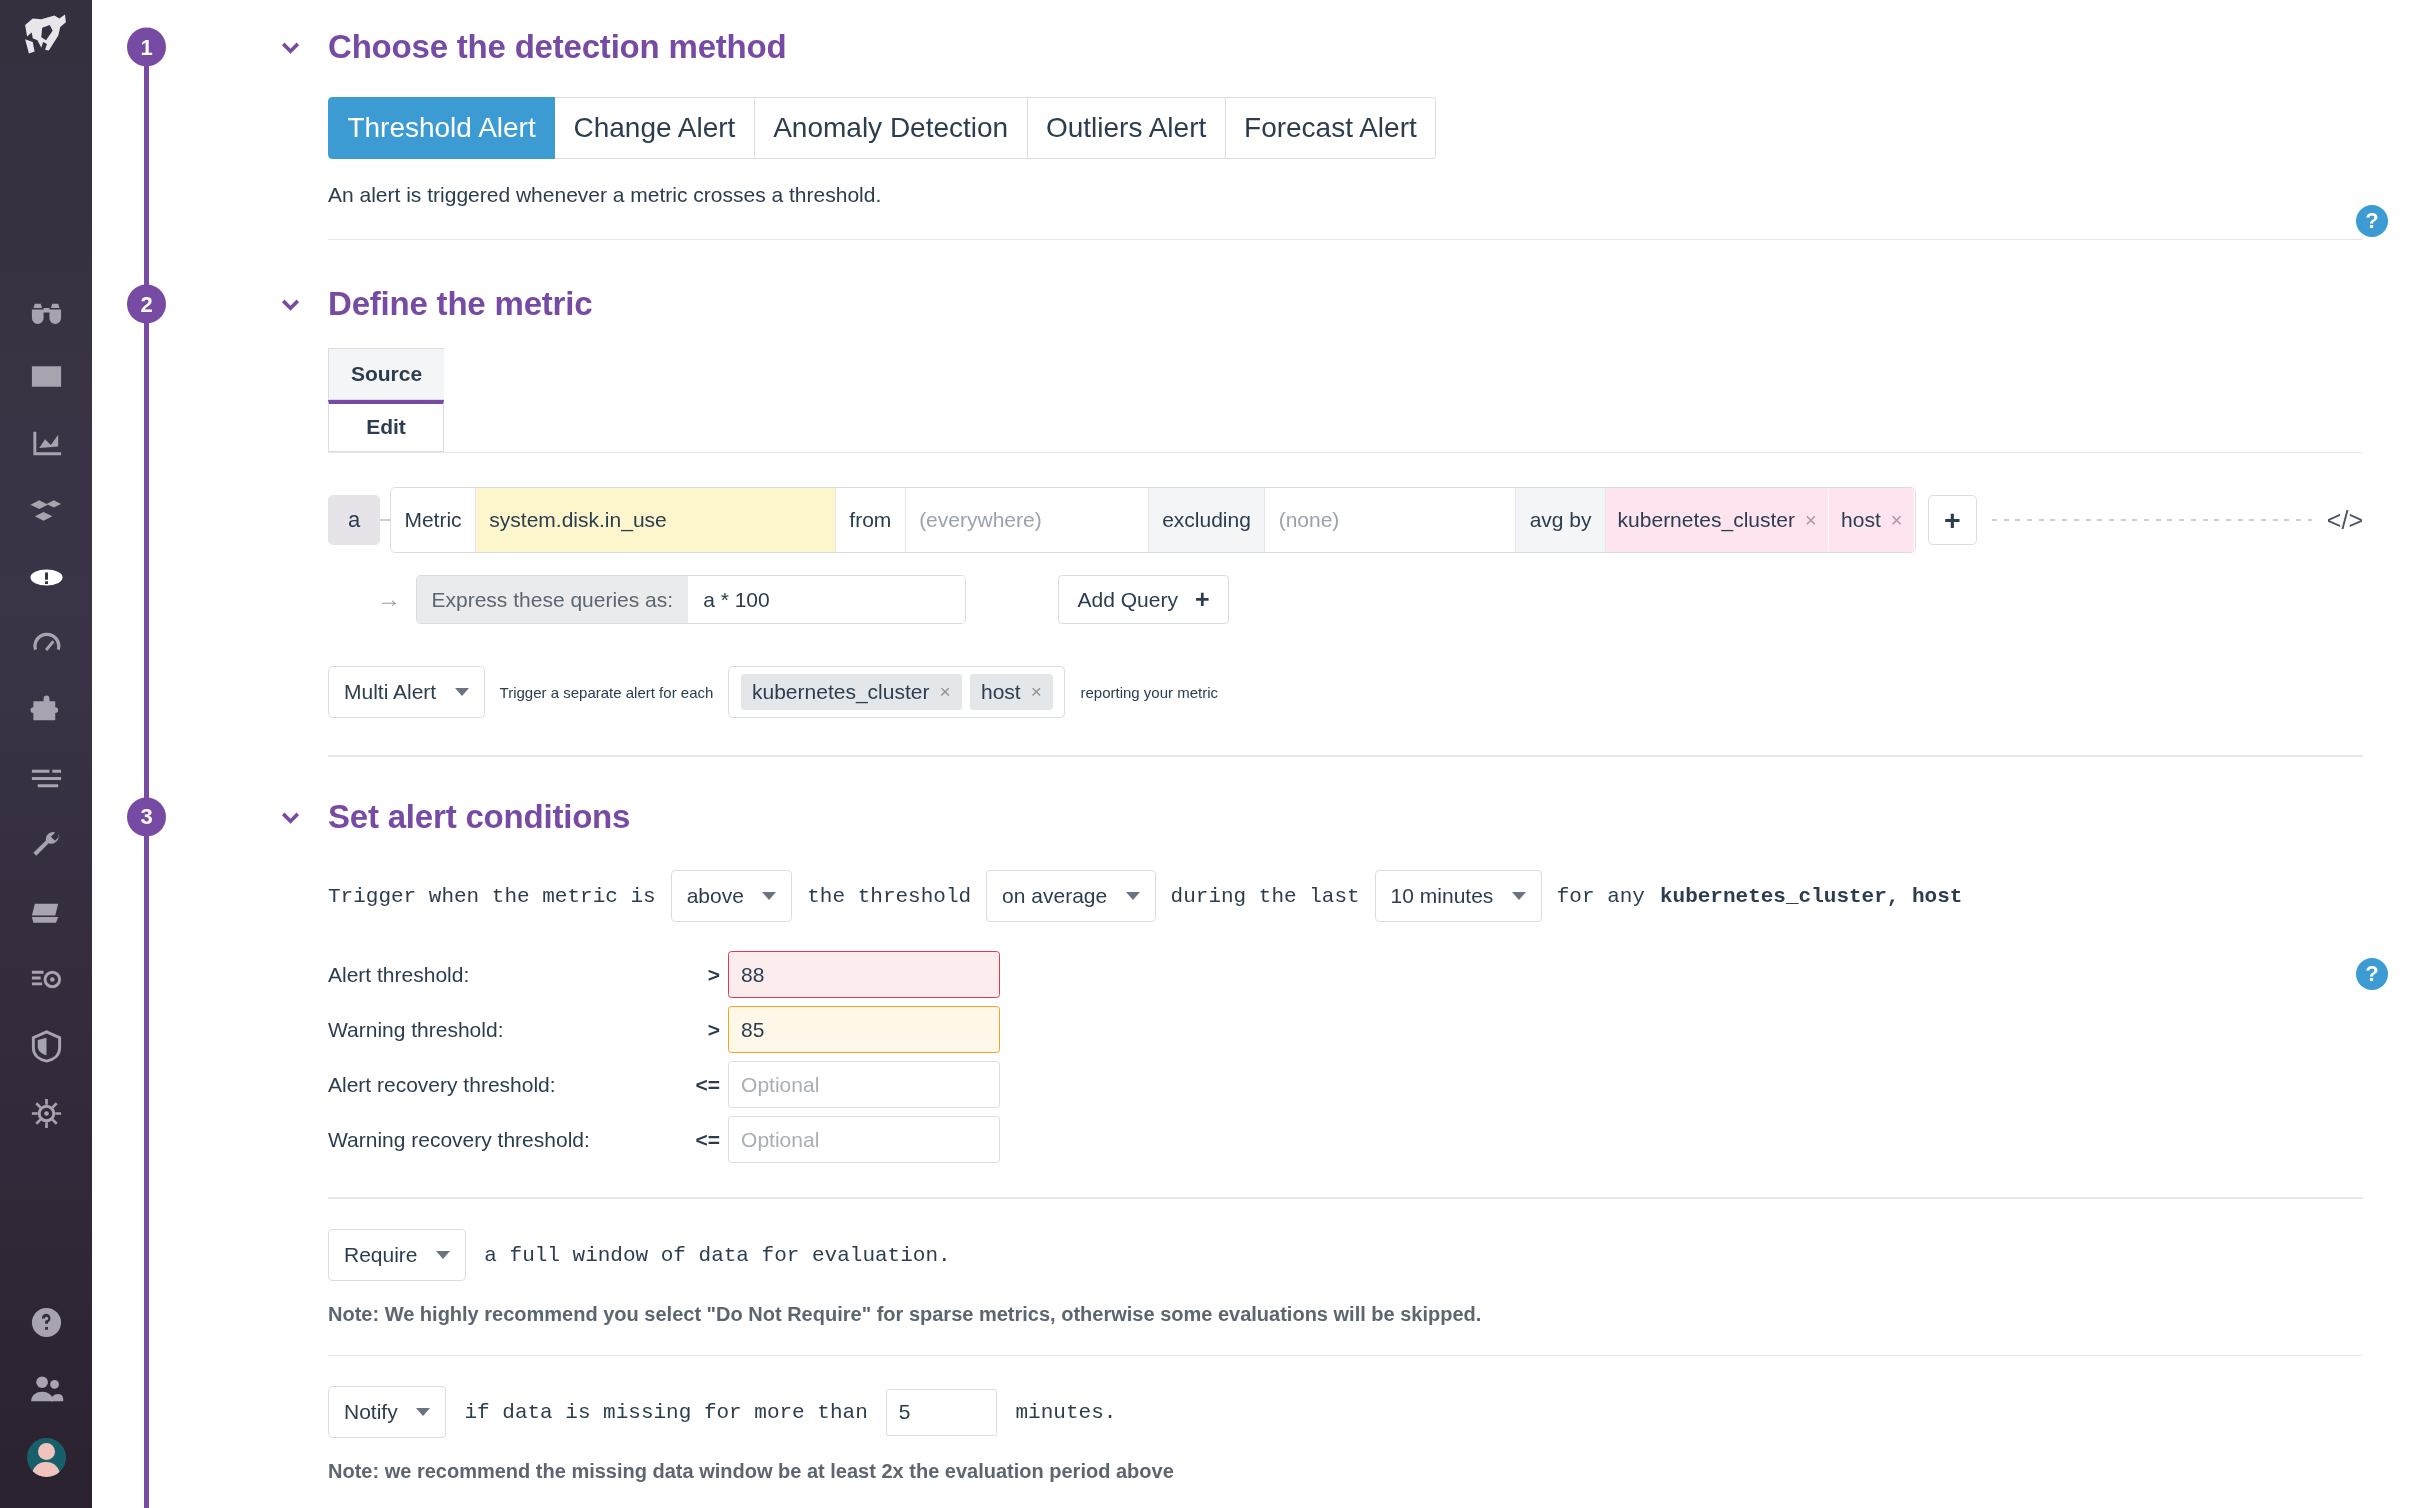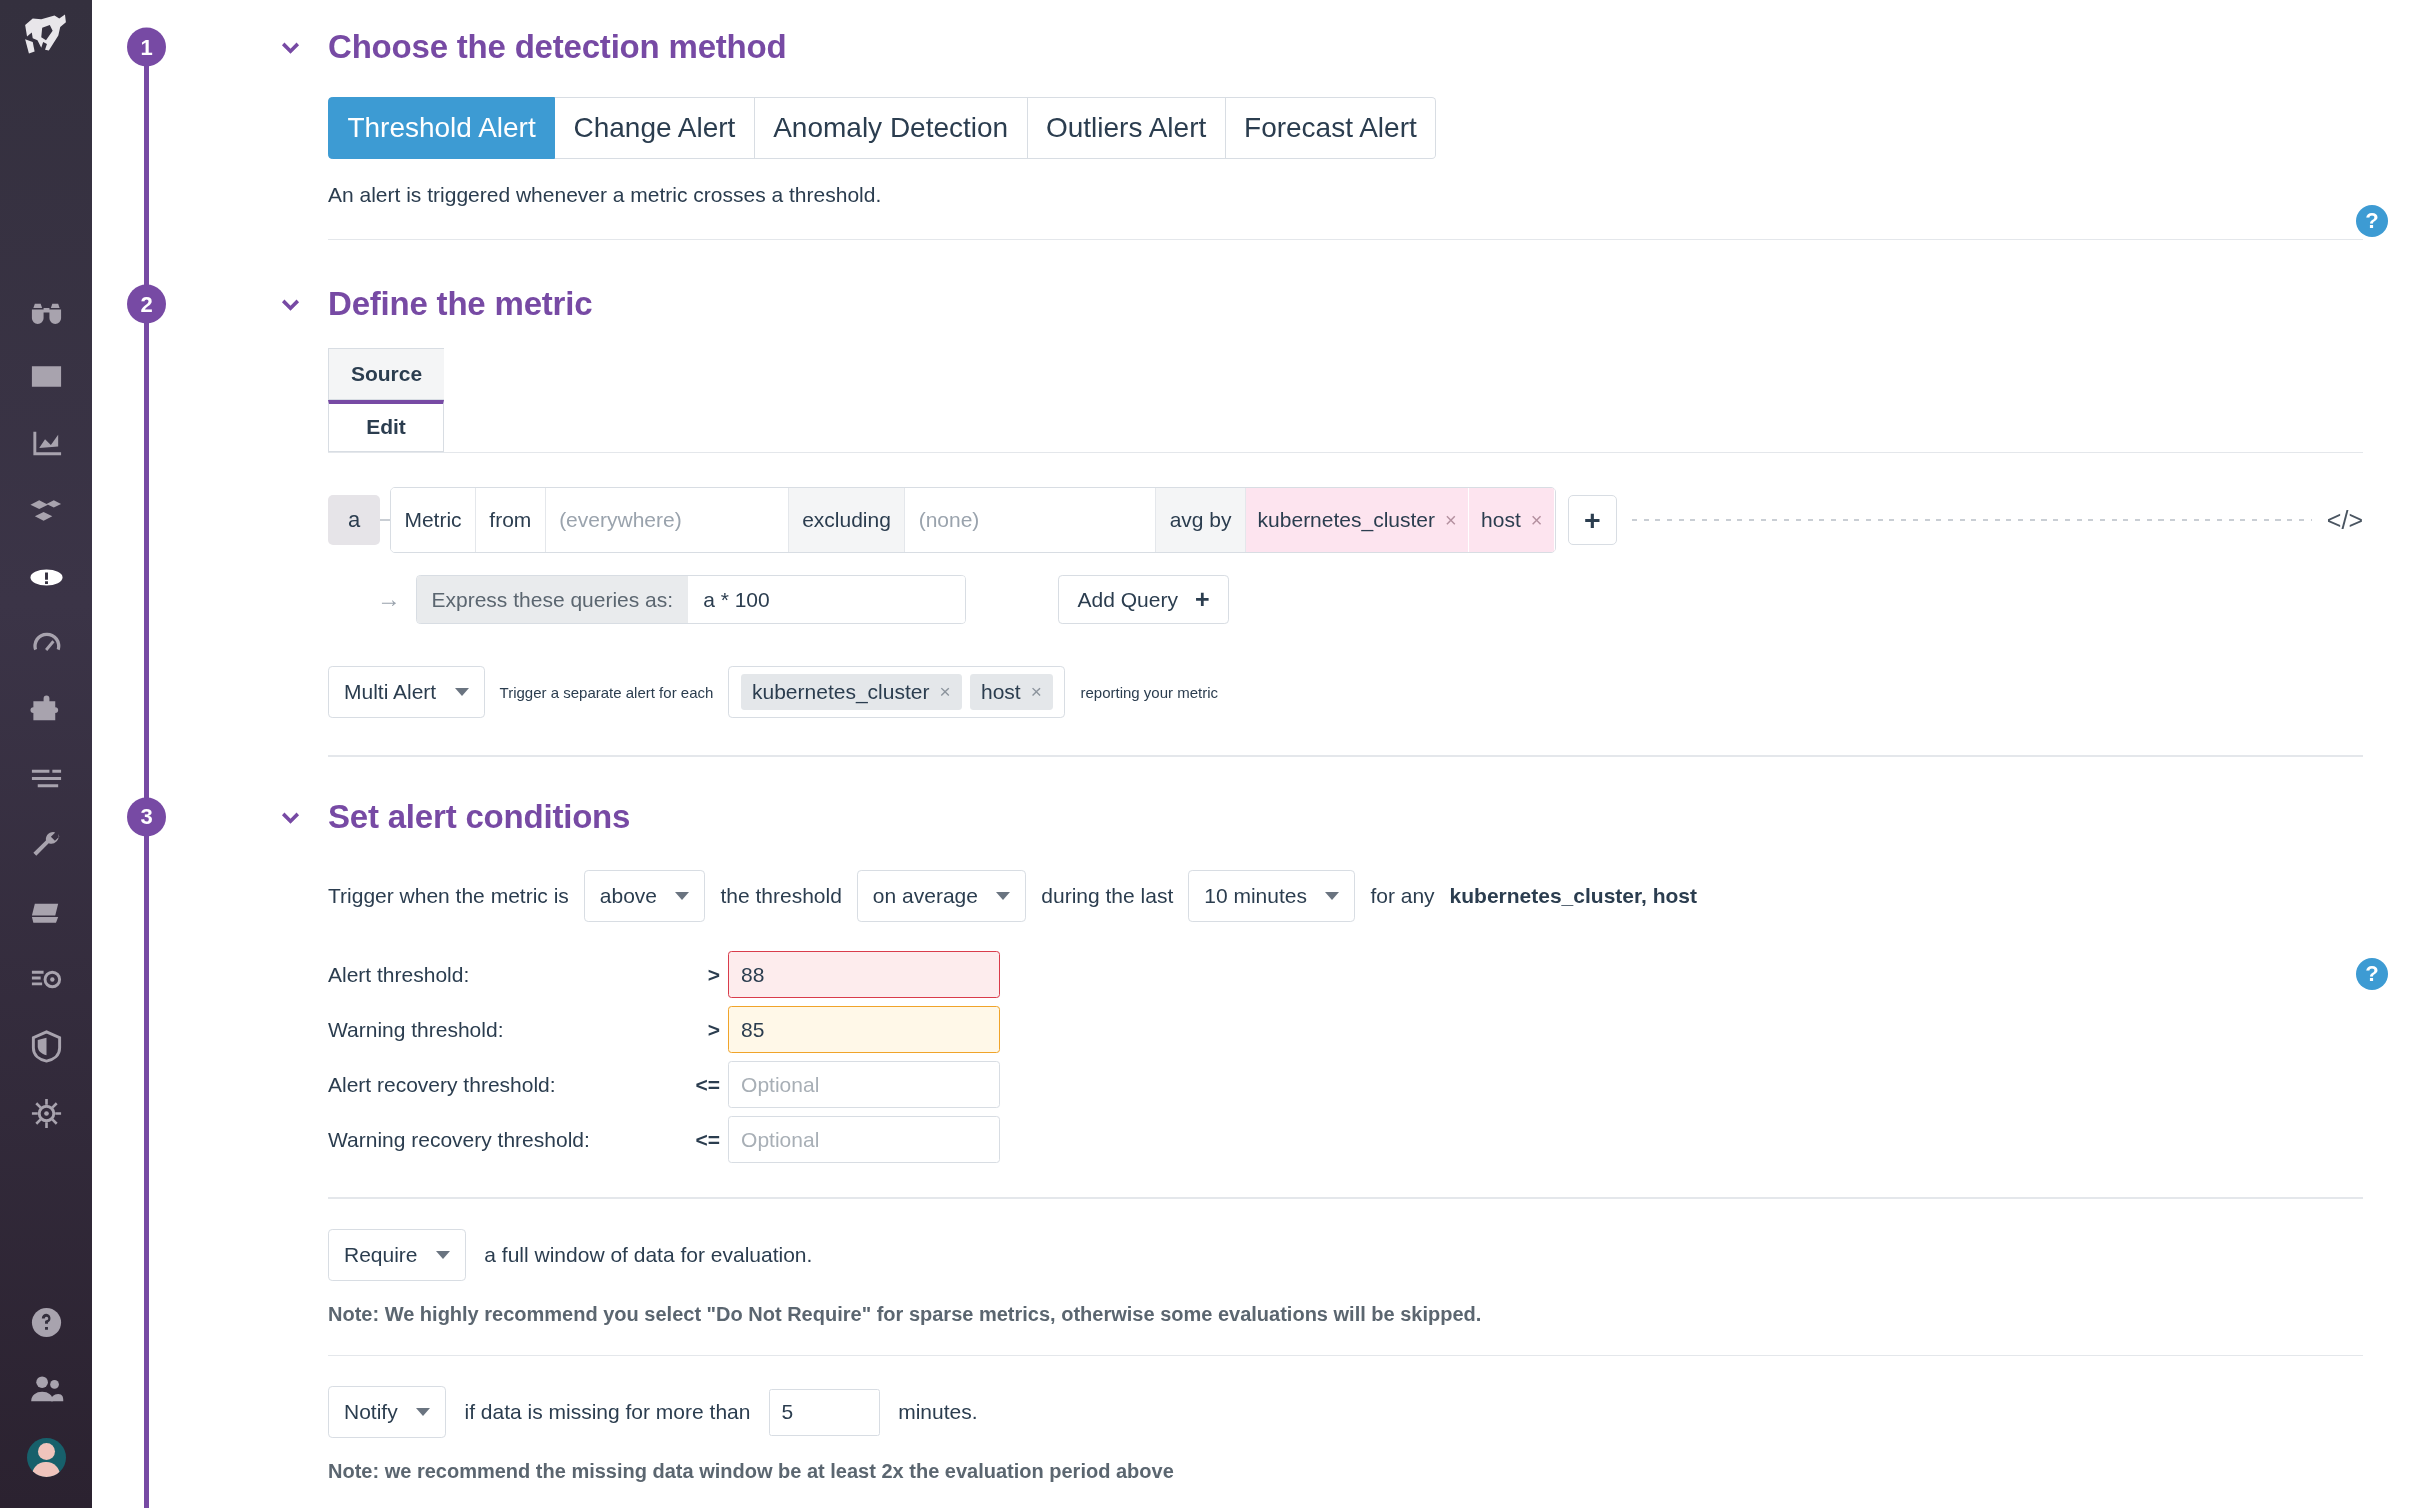--- a/index.html
+++ b/index.html
@@ -208,21 +208,21 @@
     padding: 0 11.7px;
   }
   .taggrey {
     background: #e4e7ea; border-radius: 3.4px; padding: 5.9px 11px;
     font-size: 21px; color: #2b3d4f; display: flex; align-items: center;
   }
   .taggrey .x { margin-left: 10px; color: #8c949d; font-size: 19px; cursor: pointer; }
 
   
   .condrow { display: flex; align-items: center; margin-top: 28.5px; gap: 15px; }
-  .condtxt { font-size: 21px; color: #2b3d4f; white-space: nowrap; }
+  .condtxt { font-size: 21px; color: #2b3d4f; white-space: nowrap; font-family: Liberation Mono, monospace; }
   .condtxt.bold { font-weight: bold; }
 
   .thr-table { margin-top: 25px; }
   .thr-row { display: flex; align-items: center; height: 55px; }
   .thr-lbl { width: 360px; font-size: 21px; color: #2b3d4f; }
   .thr-op { width: 32px; font-size: 21px; color: #2b3d4f; font-weight: bold; text-align: right; margin-right: 8.4px; }
   .thr-in {
     width: 272px; height: 47px; padding: 0 11.7px;
     font-size: 21px; font-family: "Liberation Sans", sans-serif;
     border: 0.8px solid #d8dde3; border-radius: 3.4px; color: #2b3d4f; background: #fff;
@@ -429,20 +429,21 @@
           <div class="se-btn src">Source</div>
           <div class="se-btn edit">Edit</div>
         </div>
         <div class="hr" style="margin-top:0;"></div>
 
         <div class="qrow">
           <div class="qletter">a</div>
           <div class="qdash"></div>
           <div class="qbox">
             <div class="qcell lbl">Metric</div>
+            <div class="qcell val-yellow">system.disk.in_use</div>
             <div class="qcell lbl">from</div>
             <div class="qcell ph">(everywhere)</div>
             <div class="qcell lbl-grey">excluding</div>
             <div class="qcell ph2">(none)</div>
             <div class="qcell lbl-grey">avg by</div>
             <div class="qcell tagwrap">
               <span class="tagpink">
                 <span>kubernetes_cluster</span>
                 <span class="x">×</span>
               </span>

